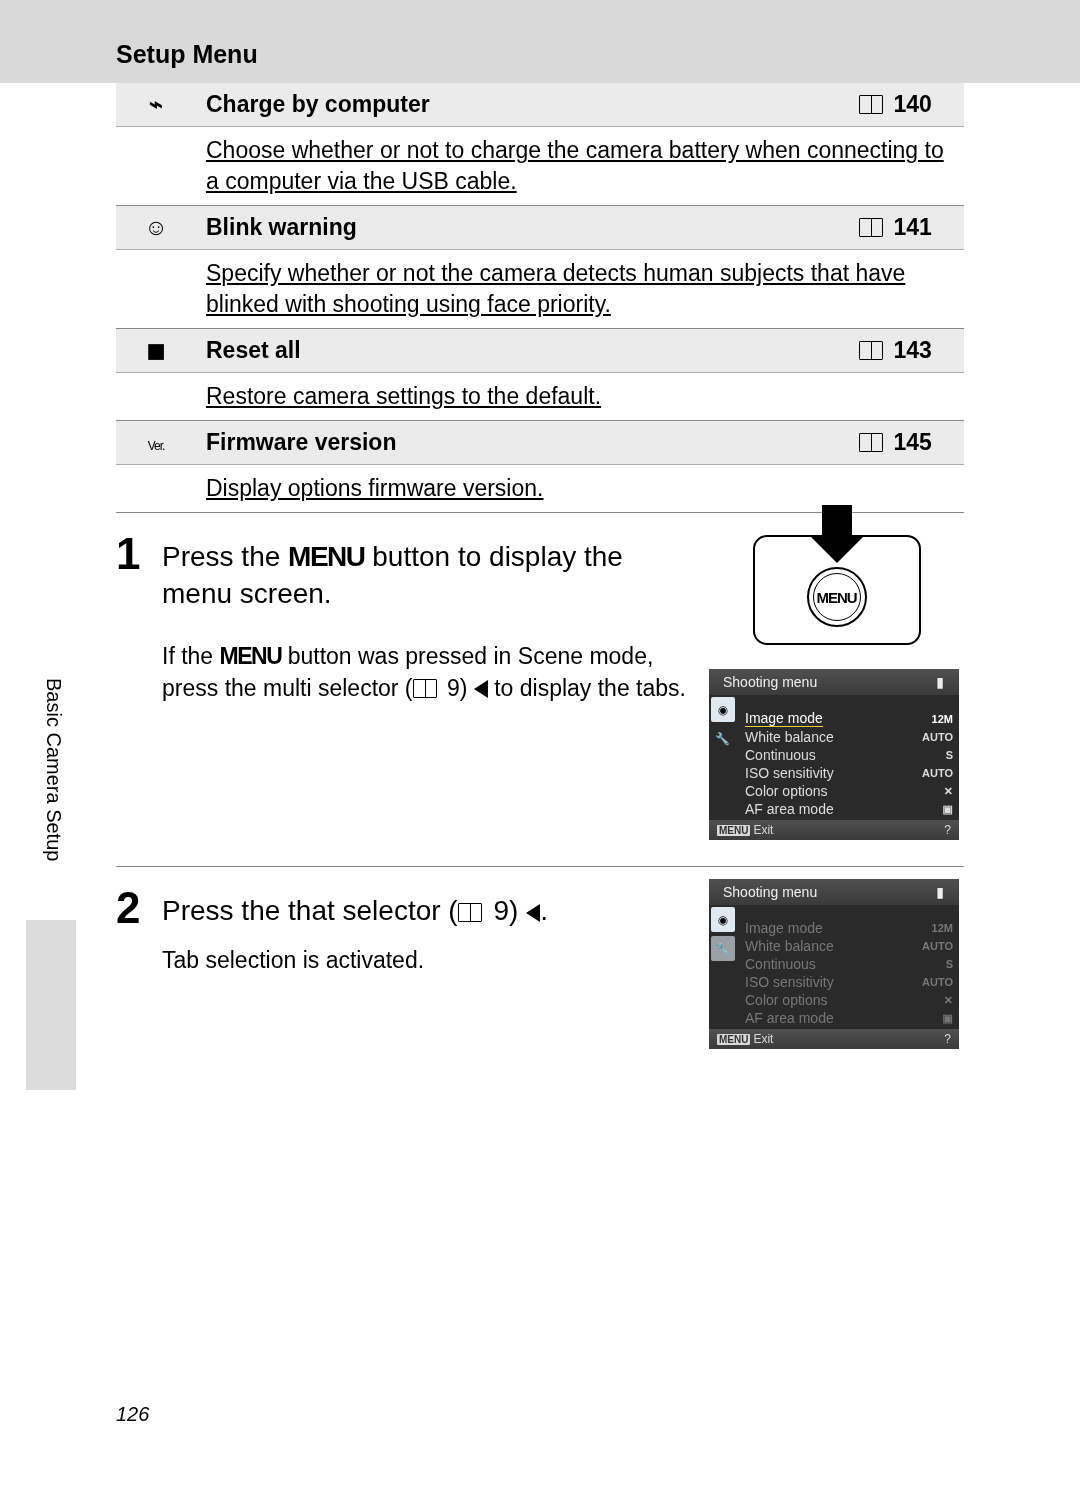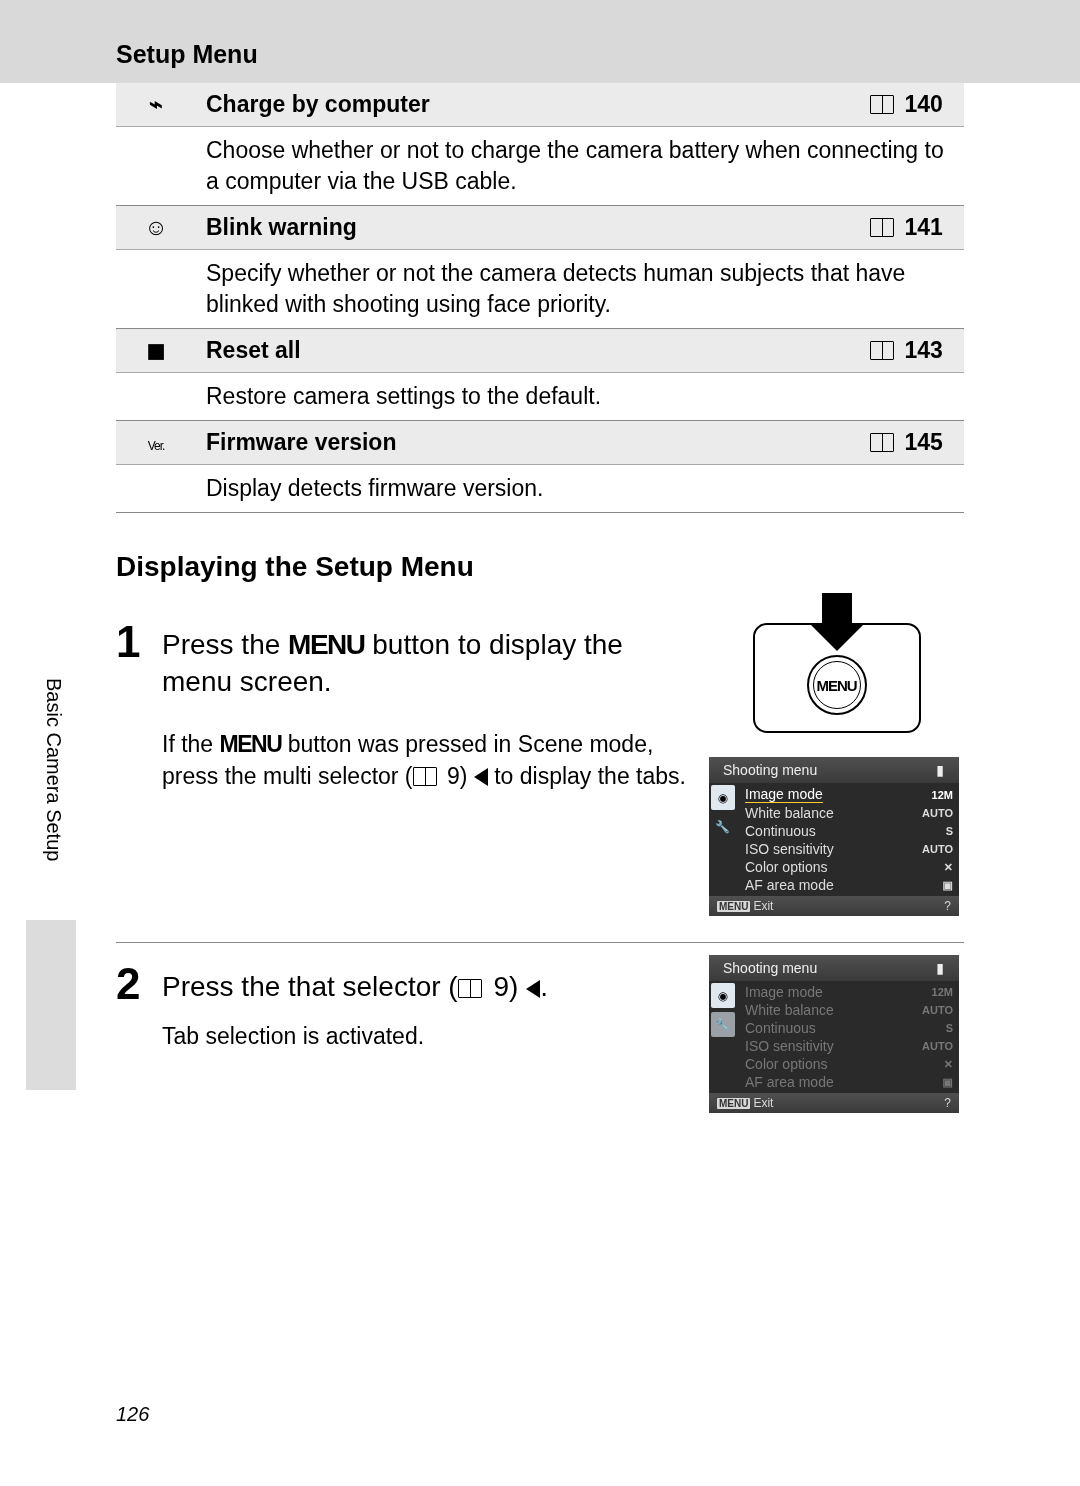--- a/index.html
+++ b/index.html
@@ -34,34 +34,35 @@
     padding: 8px 10px 8px 10px;
     font-size: 23px;
     border-bottom: 1px solid #aaa;
   }
   table.menu-table tr.row-desc td {
     background: #fff;
     padding: 8px 10px 8px 10px;
     font-size: 23px;
     border-bottom: 1px solid #888;
     line-height: 1.35;
+    text-decoration: underline;
   }
   table.menu-table td.col-icon {
     width: 60px;
     text-align: center;
     font-weight: bold;
     font-size: 20px;
     vertical-align: middle;
   }
   table.menu-table tr.row-desc td.col-icon {
     background: #fff;
   }
   table.menu-table td.col-page {
     width: 95px;
-    text-align: center;
+    text-align: left;
     font-size: 23px;
     white-space: nowrap;
   }
   .page-ref-icon {
     display: inline-block;
     width: 22px;
     height: 17px;
     border: 1.5px solid #000;
     border-radius: 1px;
     position: relative;
@@ -249,21 +250,21 @@
     justify-content: center;
     font-size: 12px;
   }
   .lcd-tab.active {
     background: #e0e8f0;
     color: #000;
     border-radius: 2px;
   }
   .lcd-items {
     flex: 1;
-    padding: 2px 0 2px 6px;
+    padding: 14px 0 2px 6px;
     text-align: right;
   }
   .lcd-item {
     display: flex;
     justify-content: space-between;
     padding: 1px 6px 1px 4px;
     font-size: 14px;
     color: #ddd;
     align-items: center;
   }
@@ -344,26 +345,25 @@
           <td class="col-icon"></td>
           <td colspan="2">Restore camera settings to the default.</td>
         </tr>
         <tr class="row-head">
           <td class="col-icon"><span class="ver-text">Ver.</span></td>
           <td>Firmware version</td>
           <td class="col-page"><span class="page-ref-icon"></span> 145</td>
         </tr>
         <tr class="row-desc">
           <td class="col-icon"></td>
-          <td colspan="2">Display detects firmware version.</td>
+          <td colspan="2">Display options firmware version.</td>
         </tr>
       </tbody>
   </table>
 
-  <div class="section-heading">Displaying the Setup Menu</div>
 
   <div class="step-row">
     <div class="step-left">
       <div class="step">
         <div class="step-num">1</div>
         <div class="step-body">
           <div class="step-title">
             <span>Press the </span><span class="menu-inline">MENU</span><span> button to display the menu screen.</span>
           </div>
           <div class="step-sub">

